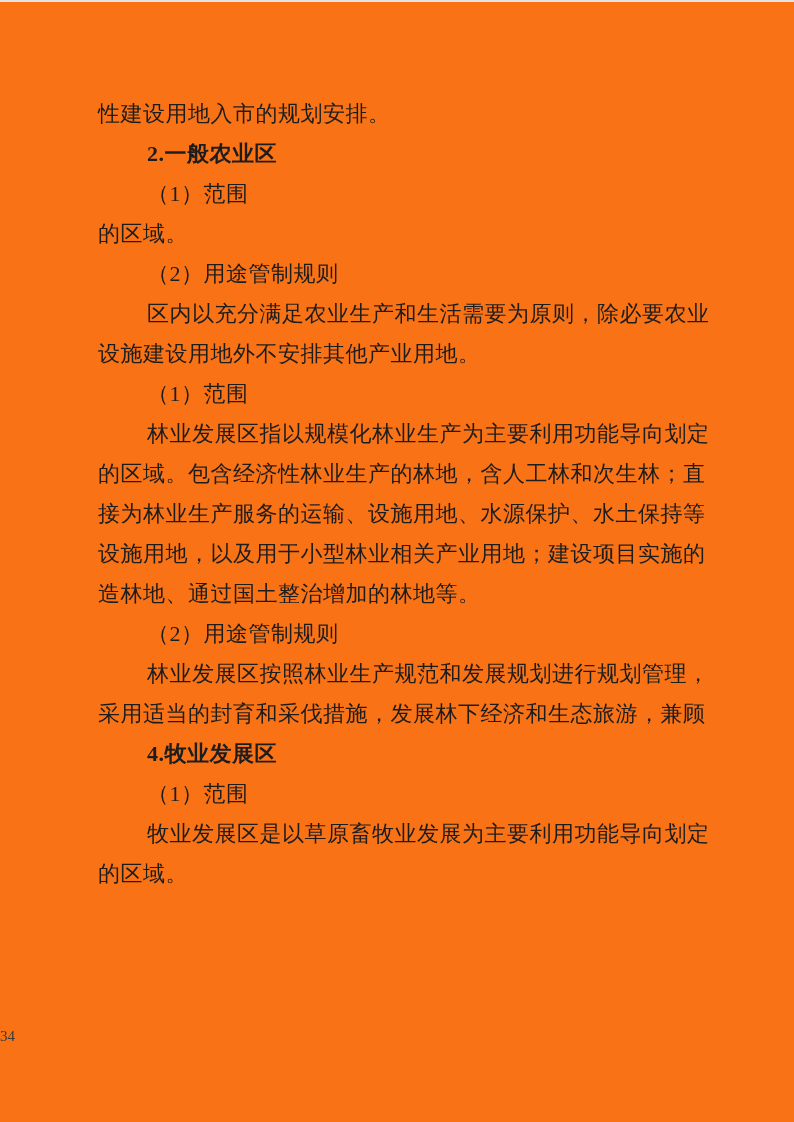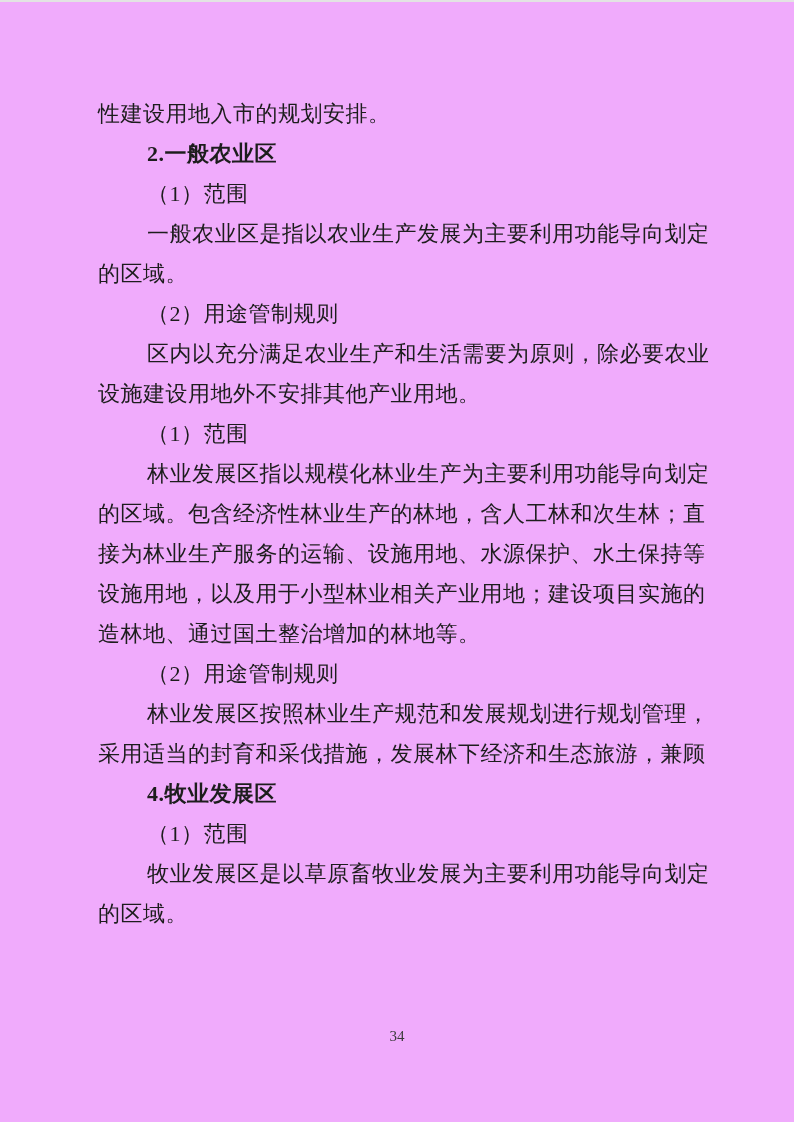--- a/index.html
+++ b/index.html
@@ -4,21 +4,21 @@
 <style>
   html, body { margin: 0; padding: 0; }
   body {
     width: 794px; height: 1122px;
     background: #ffffff;
     font-family: "Liberation Serif", serif;
   }
   .page {
     position: relative;
     width: 794px; height: 1122px;
-    background: #f0abfc;
+    background: #f97316;
     color: #1d1d1d;
     overflow: hidden;
   }
   .scan-edge {
     position: absolute; top: 0; left: 0;
     width: 794px; height: 2px;
     background: #e3e3e3;
   }
   .content {
     position: absolute;
@@ -33,38 +33,37 @@
     letter-spacing: 0.5px;
   }
   .indent { padding-left: 49px; }
   .heading {
     font-weight: bold;
   }
   .pagenum {
     position: absolute;
     top: 1026px; left: 0;
     width: 794px;
-    text-align: center;
+    text-align: left;
     font-size: 15px;
     line-height: 20px;
     color: #3a3a3a;
     font-family: "Liberation Serif", serif;
   }
 </style>
 </head>
 <body>
 
 <div class="page">
   <div class="scan-edge"></div>
 
   <div class="content">
     <div class="ln">性建设用地入市的规划安排。</div>
     <div class="ln indent heading">2.一般农业区</div>
     <div class="ln indent">（1）范围</div>
-    <div class="ln indent">一般农业区是指以农业生产发展为主要利用功能导向划定</div>
     <div class="ln">的区域。</div>
     <div class="ln indent">（2）用途管制规则</div>
     <div class="ln indent">区内以充分满足农业生产和生活需要为原则，除必要农业</div>
     <div class="ln">设施建设用地外不安排其他产业用地。</div>
     <div class="ln indent">（1）范围</div>
     <div class="ln indent">林业发展区指以规模化林业生产为主要利用功能导向划定</div>
     <div class="ln">的区域。包含经济性林业生产的林地，含人工林和次生林；直</div>
     <div class="ln">接为林业生产服务的运输、设施用地、水源保护、水土保持等</div>
     <div class="ln">设施用地，以及用于小型林业相关产业用地；建设项目实施的</div>
     <div class="ln">造林地、通过国土整治增加的林地等。</div>

